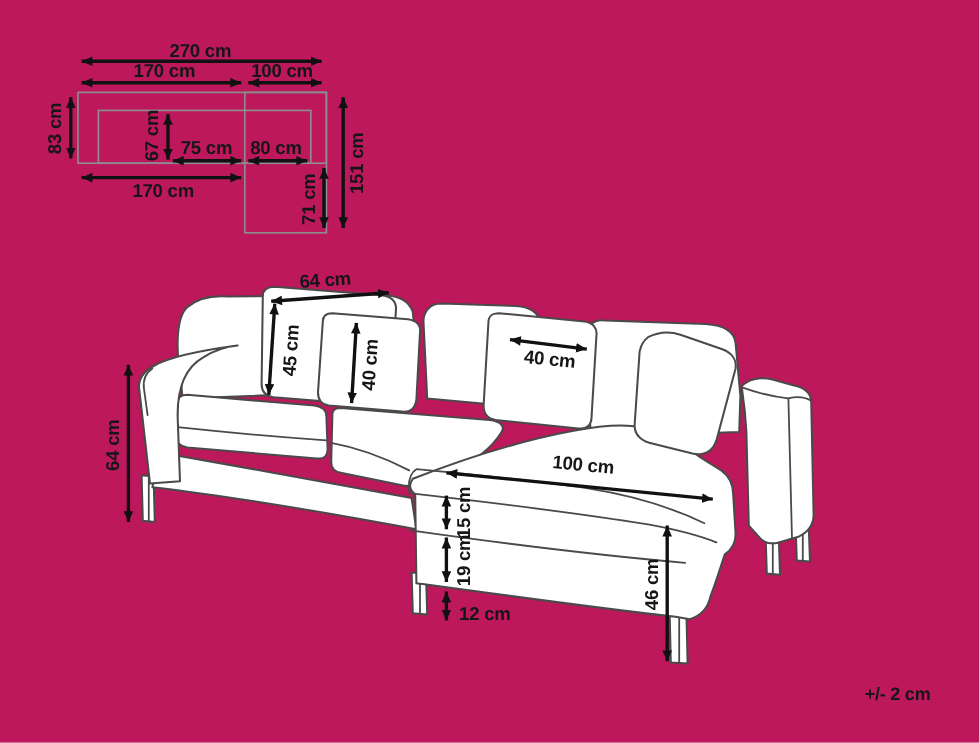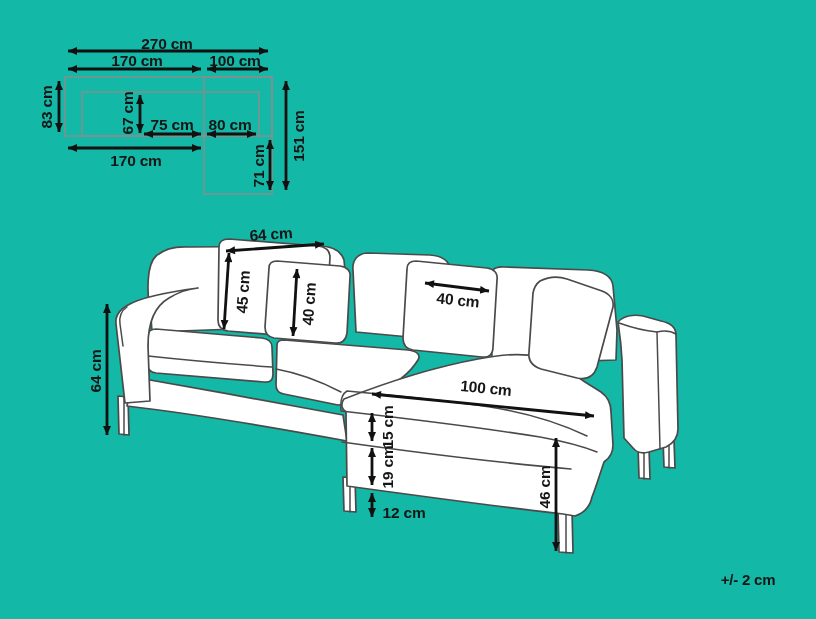--- a/index.html
+++ b/index.html
@@ -1,16 +1,16 @@
 <!DOCTYPE html>
 <html><head>
 <meta charset="utf-8">
 <style>
   html,body{margin:0;padding:0;background:#fff;}
-  #stage{position:relative;width:816px;height:619px;background:#14b8a6;overflow:hidden;
+  #stage{position:relative;width:816px;height:619px;background:#be185d;overflow:hidden;
          font-family:"Liberation Sans",sans-serif;}
   svg{position:absolute;left:0;top:0;}
   text{font-family:"Liberation Sans",sans-serif;font-weight:bold;fill:#161616;
        font-size:15.5px;letter-spacing:-0.2px;}
   text.tol{font-size:15px;}
   .dim{stroke:#111111;stroke-width:2.8;fill:none;}
   .plan{stroke:#8c8c8c;stroke-width:1.4;fill:none;}
   .sofa{stroke:#4a4a4a;stroke-width:1.7;fill:#ffffff;stroke-linejoin:round;stroke-linecap:round;}
   .sline{stroke:#4a4a4a;stroke-width:1.5;fill:none;stroke-linejoin:round;stroke-linecap:round;}
 </style>

